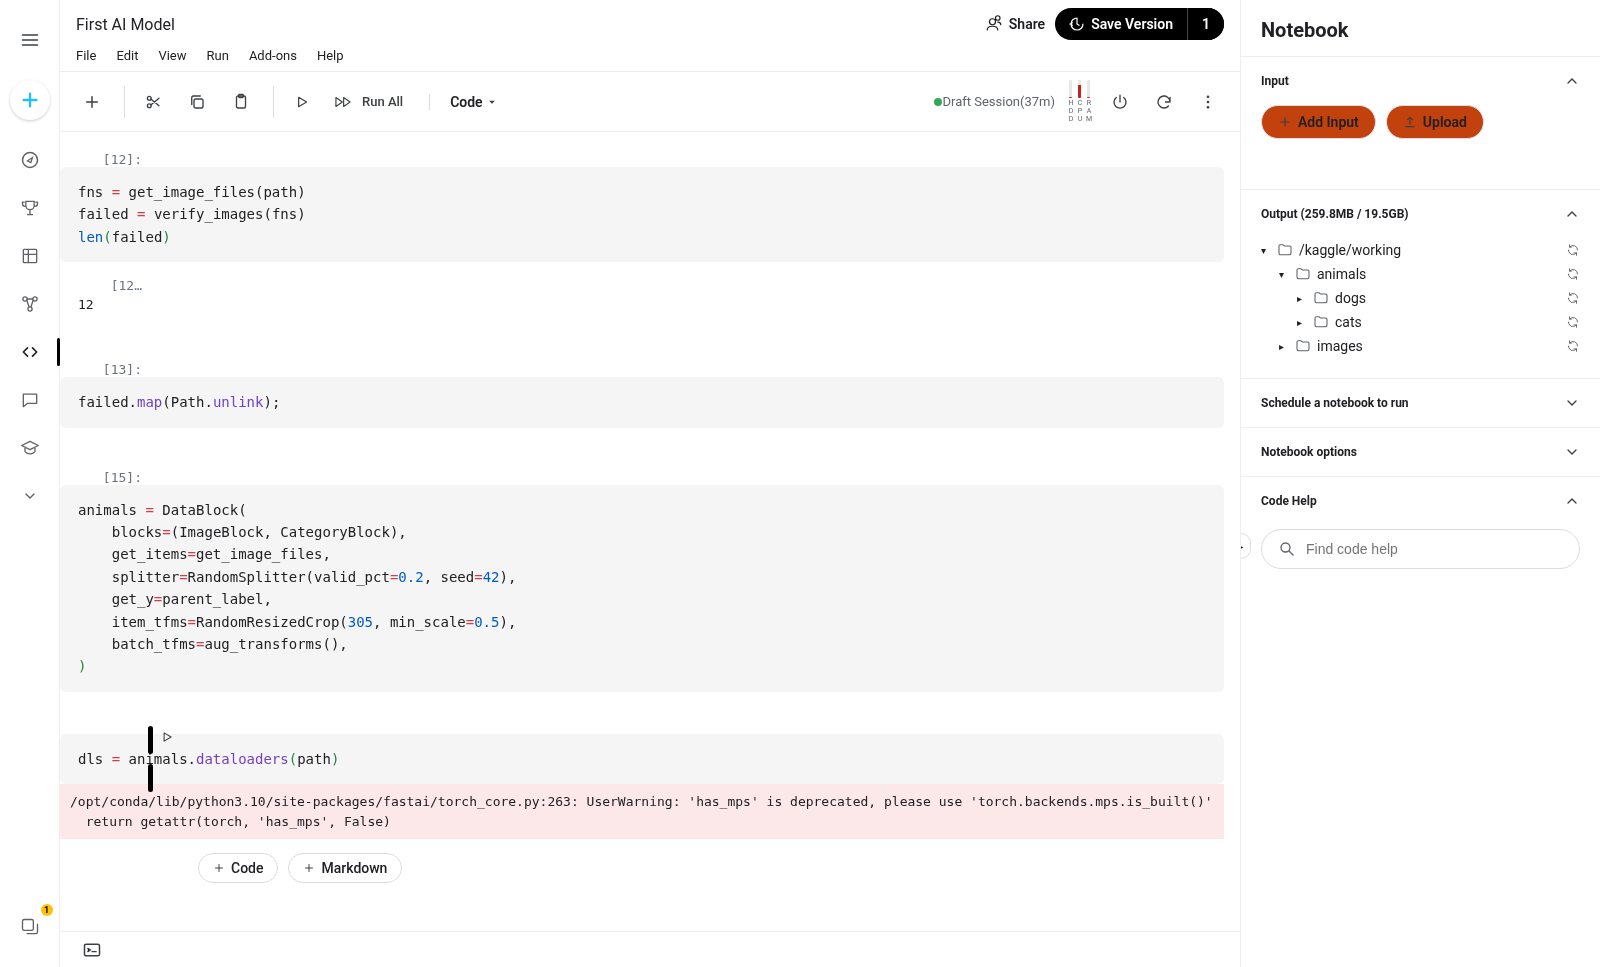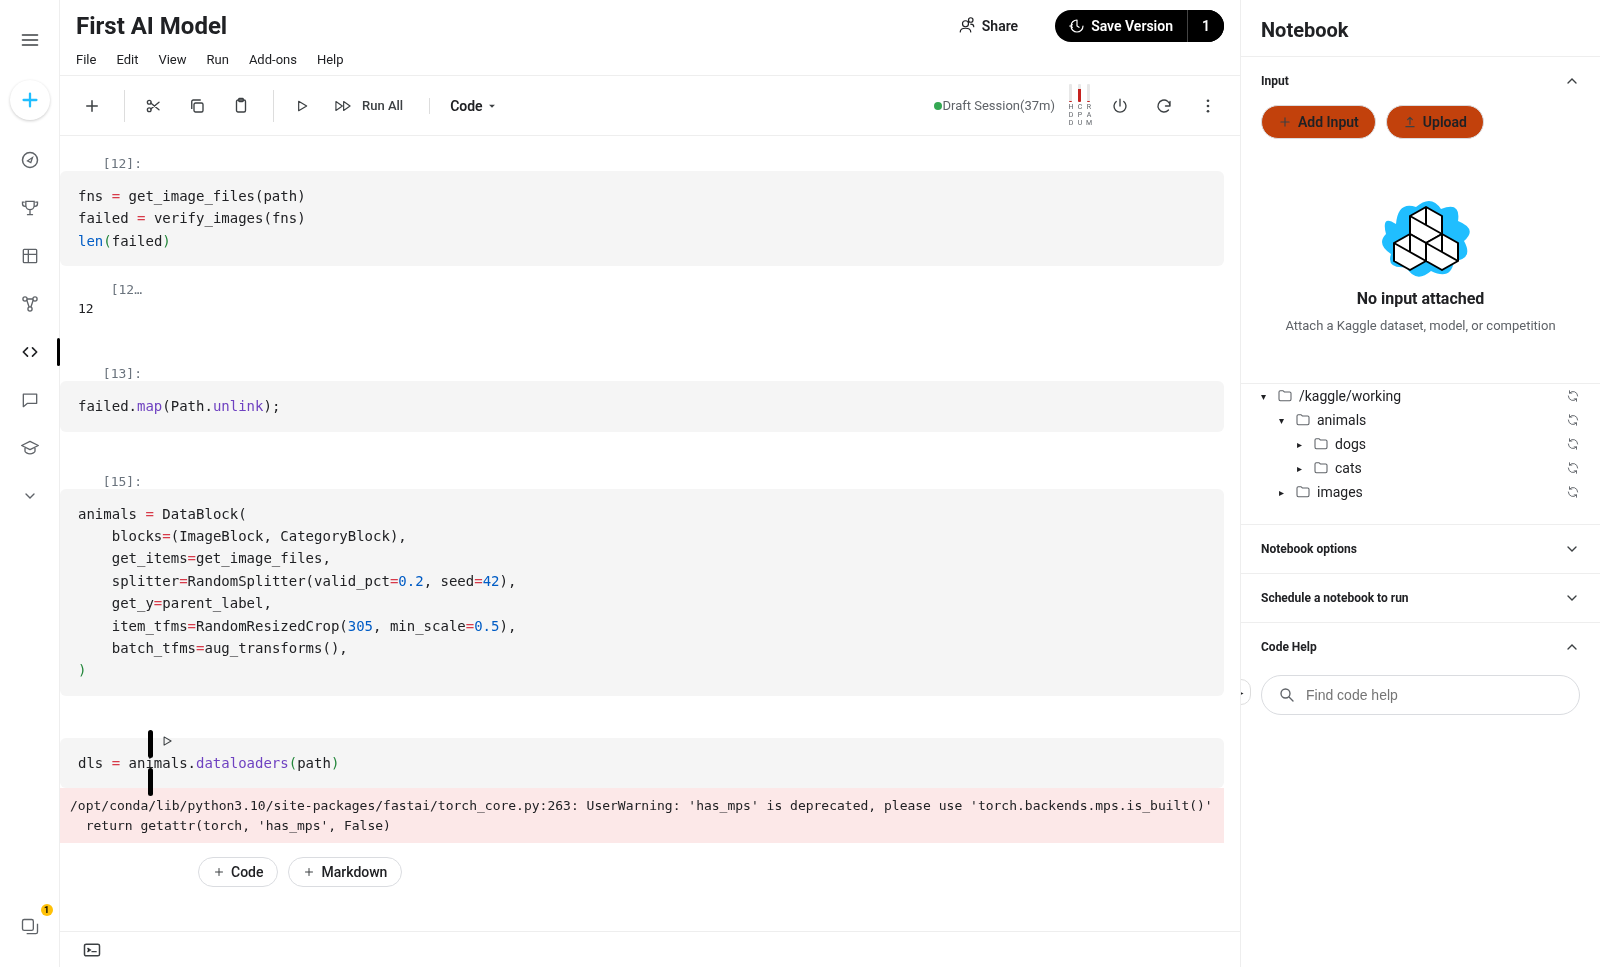--- a/index.html
+++ b/index.html
@@ -8,22 +8,22 @@
 .left-rail { width: 60px; background: #fff; display: flex; flex-direction: column; align-items: center; padding-top: 20px; gap: 8px; border-right: 1px solid #eee; position: relative; }
 .left-rail .rail-btn { width: 40px; height: 40px; display: flex; align-items: center; justify-content: center; border-radius: 50%; cursor: pointer; color: #5f6368; }
 .left-rail .rail-btn.create { background: #fff; color: #20beff; box-shadow: 0 1px 3px rgba(0,0,0,.2); margin-top: 12px; margin-bottom: 12px; }
 .left-rail .rail-btn.active { position: relative; }
 .left-rail .rail-btn.active::after { content: ''; position: absolute; right: -10px; width: 3px; height: 28px; background: #000; border-radius: 2px; }
 .left-rail .bottom { margin-top: auto; margin-bottom: 20px; position: relative; }
 .left-rail .badge { position: absolute; top: -3px; right: -3px; background: #ffc107; color: #000; font-size: 9px; width: 12px; height: 12px; border-radius: 50%; display: flex; align-items: center; justify-content: center; font-weight: bold; }
 .main { flex: 1; display: flex; flex-direction: column; min-width: 0; }
 .header { padding: 8px 16px 0 16px; }
 .title-row { display: flex; align-items: center; justify-content: space-between; }
-.title { font-size: 24px; font-weight: 700; padding: 4px 0; }
-.header-actions { display: flex; align-items: center; gap: 27px; }
+.title { font-size: 16px; font-weight: 400; padding: 4px 0; }
+.header-actions { display: flex; align-items: center; gap: 0; }
 .share-btn { display: flex; align-items: center; gap: 6px; font-weight: 600; cursor: pointer; padding: 6px 10px; }
 .save-btn { display: flex; align-items: center; background: #000; color: #fff; border-radius: 20px; overflow: hidden; cursor: pointer; }
 .save-btn .save-main { display: flex; align-items: flex-start; gap: 6px; padding: 8px 14px; font-weight: 600; }
 .save-btn .save-count { background: #000; padding: 8px 14px; border-left: 1px solid #444; font-weight: 600; }
 .menu-bar { display: flex; gap: 20px; padding: 8px 0; font-size: 13px; }
 .menu-item { cursor: pointer; }
 .toolbar { display: flex; align-items: center; padding: 8px 16px; border-top: 1px solid #eee; border-bottom: 1px solid #eee; gap: 4px; }
 .toolbar-group { display: flex; align-items: center; gap: 12px; padding-right: 12px; justify-content: space-between; }
 .toolbar-group + .toolbar-group { border-left: 1px solid #ddd; padding-left: 12px; }
 .tb-btn { width: 32px; height: 32px; display: flex; align-items: center; justify-content: center; cursor: pointer; border-radius: 4px; color: #3c4043; }
@@ -381,42 +381,30 @@
               </svg>
             <span>Add Input</span>
           </div>
           <div class="rp-chip">
             <svg width="14" height="14" viewBox="0 0 24 24">
                 <path d="M12 16V4M8 8l4-4 4 4M5 20h14" stroke="#3c4043" stroke-width="2" fill="none" stroke-linecap="round" stroke-linejoin="round"></path>
               </svg>
             <span>Upload</span>
           </div>
         </div>
-        <div class="no-input">
-          <div class="cubes-art">
-            <svg width="120" height="100" viewBox="0 0 120 100">
-              <path d="M30 35 Q15 25 20 45 Q10 55 25 65 Q20 80 40 78 Q50 95 65 82 Q85 92 88 72 Q108 70 98 52 Q112 40 92 32 Q95 12 75 20 Q65 5 50 18 Q32 12 30 35 Z" fill="#20beff"></path>
-
-              <g stroke="#000" stroke-width="2" fill="#fff" stroke-linejoin="round">
-                <path d="M60 18l16 9v18l-16 9-16-9V27z"></path>
-                  <path d="M60 18v18l16 9M60 36l-16-9"></path>
-                <path d="M44 45l16 9v18l-16 9-16-9V54z"></path>
-                  <path d="M44 45v18l16 9M44 63l-16-9"></path>
-                <path d="M76 45l16 9v18l-16 9-16-9V54z"></path>
-                  <path d="M76 45v18l16 9M76 63l-16-9"></path>
-              </g>
-            </svg>
-          </div>
-          <div class="no-input-title">No input attached</div>
-          <div class="no-input-sub">Attach a Kaggle dataset, model, or competition</div>
-        </div>
       </div>
     </div>
 
     <div class="rp-section">
+      <div class="rp-section-header">
+        <span>Output (259.8MB / 19.5GB)</span>
+        <svg width="16" height="16" viewBox="0 0 24 24">
+            <path d="M6 15l6-6 6 6" stroke="#3c4043" stroke-width="2" fill="none" stroke-linecap="round"></path>
+          </svg>
+      </div>
       <div class="rp-section-body tree" id="output-tree">
           <div class="tree-row indent-0">
     <span style="font-size:10px; width:10px;">▾</span>
     <svg width="16" height="16" viewBox="0 0 24 24">
               <path d="M3 6a2 2 0 012-2h4l2 2h8a2 2 0 012 2v9a2 2 0 01-2 2H5a2 2 0 01-2-2V6z" stroke="#5f6368" stroke-width="1.6" fill="none"></path>
             </svg>
     <span>/kaggle/working</span>
     <span class="sync">
               <svg width="14" height="14" viewBox="0 0 24 24">
                 <path d="M20 12a8 8 0 00-14-5M4 12a8 8 0 0014 5M6 3v4h4M18 21v-4h-4" stroke="#5f6368" stroke-width="1.6" fill="none" stroke-linecap="round" stroke-linejoin="round"></path>
@@ -469,30 +457,30 @@
               <svg width="14" height="14" viewBox="0 0 24 24">
                 <path d="M20 12a8 8 0 00-14-5M4 12a8 8 0 0014 5M6 3v4h4M18 21v-4h-4" stroke="#5f6368" stroke-width="1.6" fill="none" stroke-linecap="round" stroke-linejoin="round"></path>
               </svg>
             </span>
           </div>
         </div>
     </div>
 
     <div class="rp-section">
       <div class="rp-section-header">
-        <span>Notebook options</span>
+        <span>Schedule a notebook to run</span>
         <svg width="16" height="16" viewBox="0 0 24 24">
             <path d="M6 9l6 6 6-6" stroke="#3c4043" stroke-width="2" fill="none" stroke-linecap="round"></path>
           </svg>
       </div>
     </div>
 
     <div class="rp-section">
       <div class="rp-section-header">
-        <span>Schedule a notebook to run</span>
+        <span>Notebook options</span>
         <svg width="16" height="16" viewBox="0 0 24 24">
             <path d="M6 9l6 6 6-6" stroke="#3c4043" stroke-width="2" fill="none" stroke-linecap="round"></path>
           </svg>
       </div>
     </div>
 
     <div class="rp-section" style="position:relative; border-bottom:none;">
       <div class="expand-handle" style="left:-10px; right:auto;">▸</div>
       <div class="rp-section-header">
         <span>Code Help</span>

